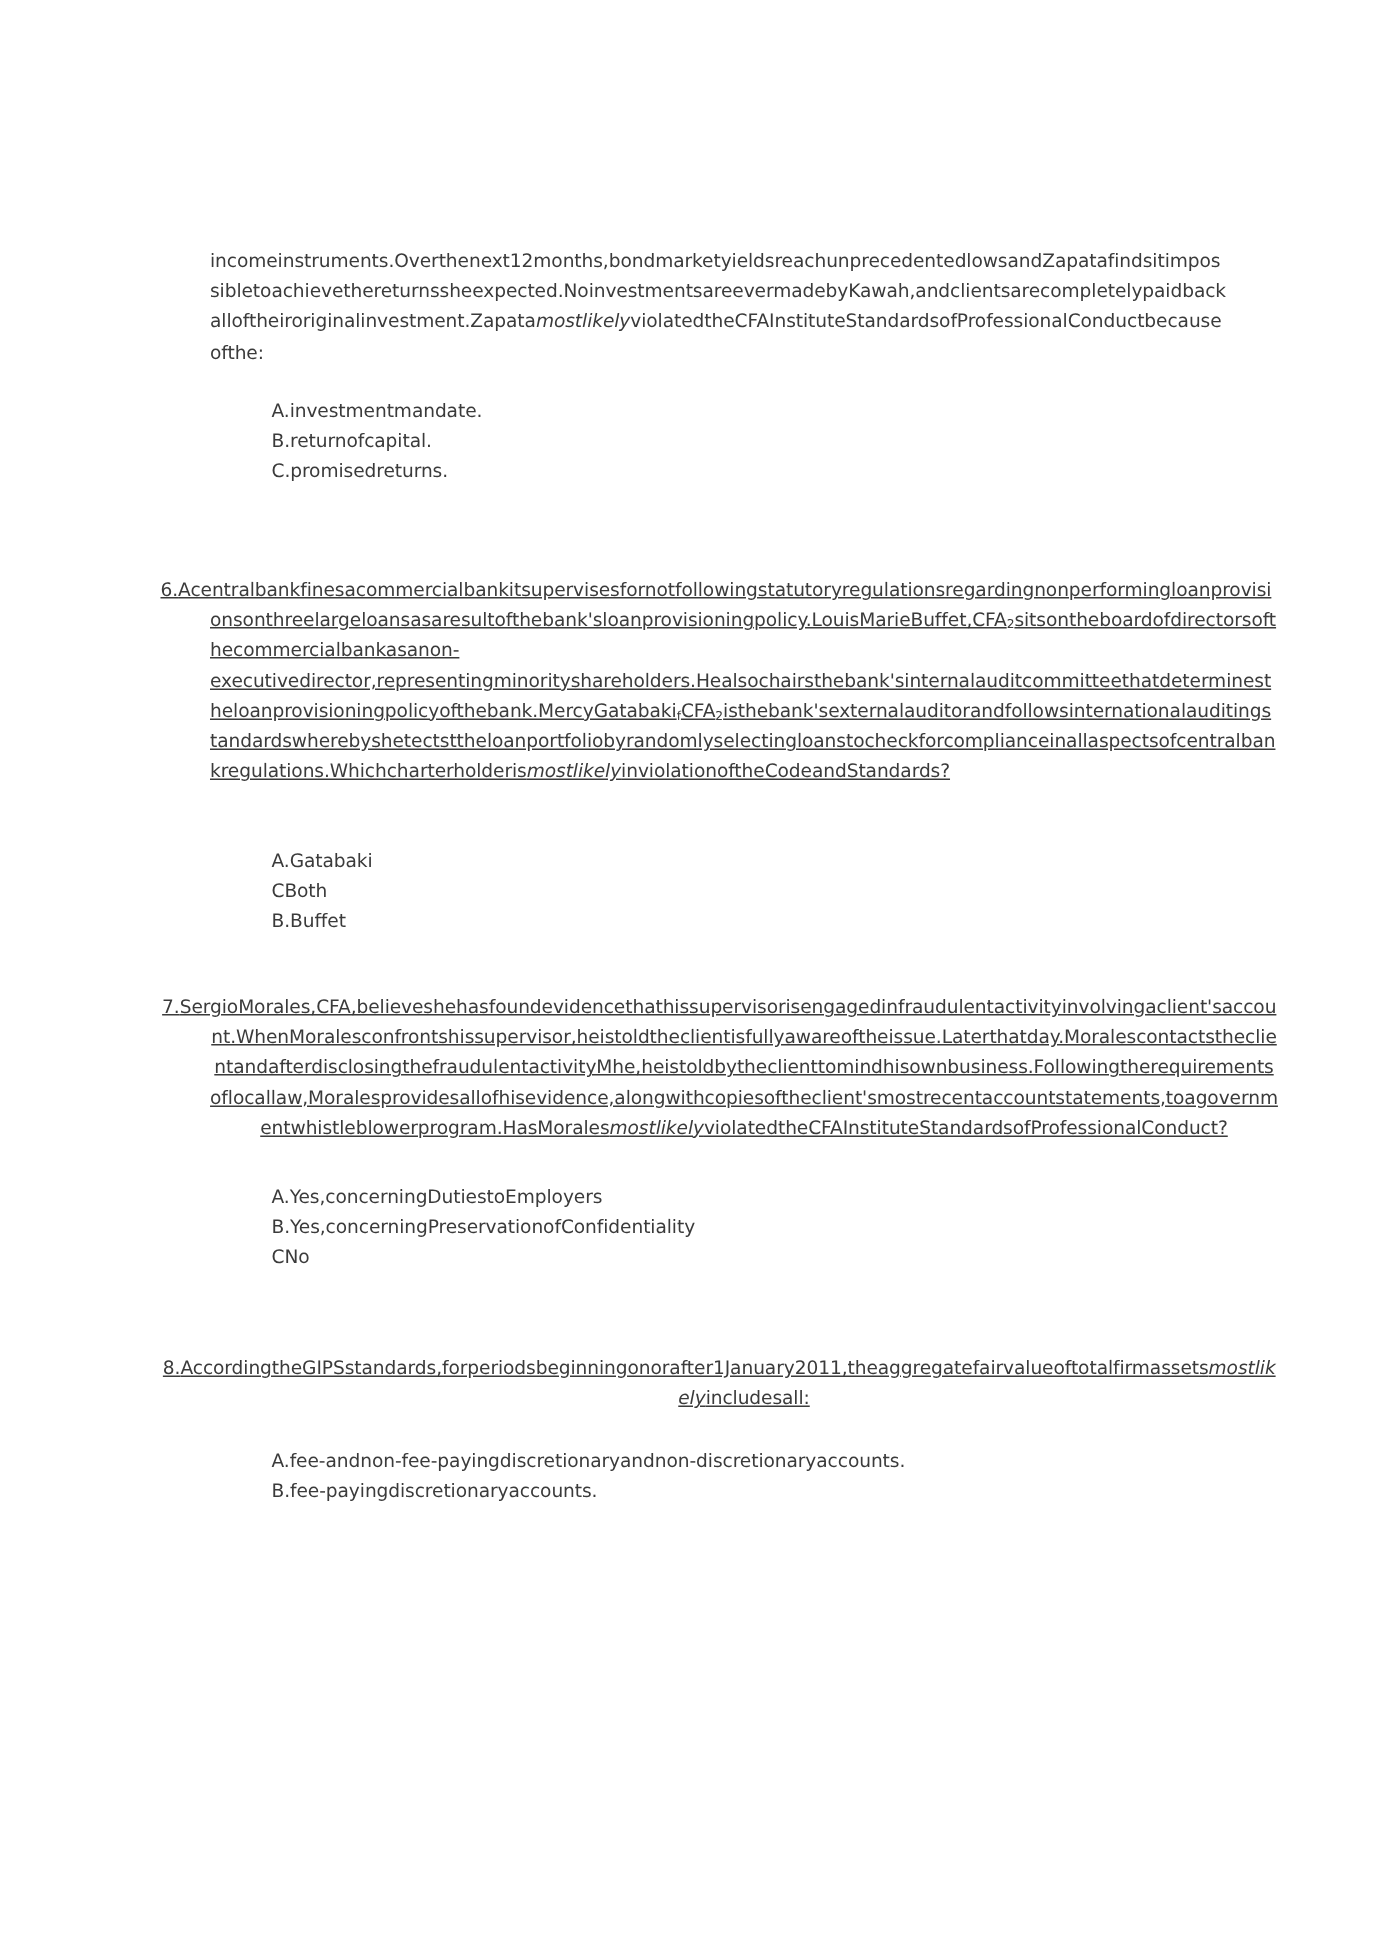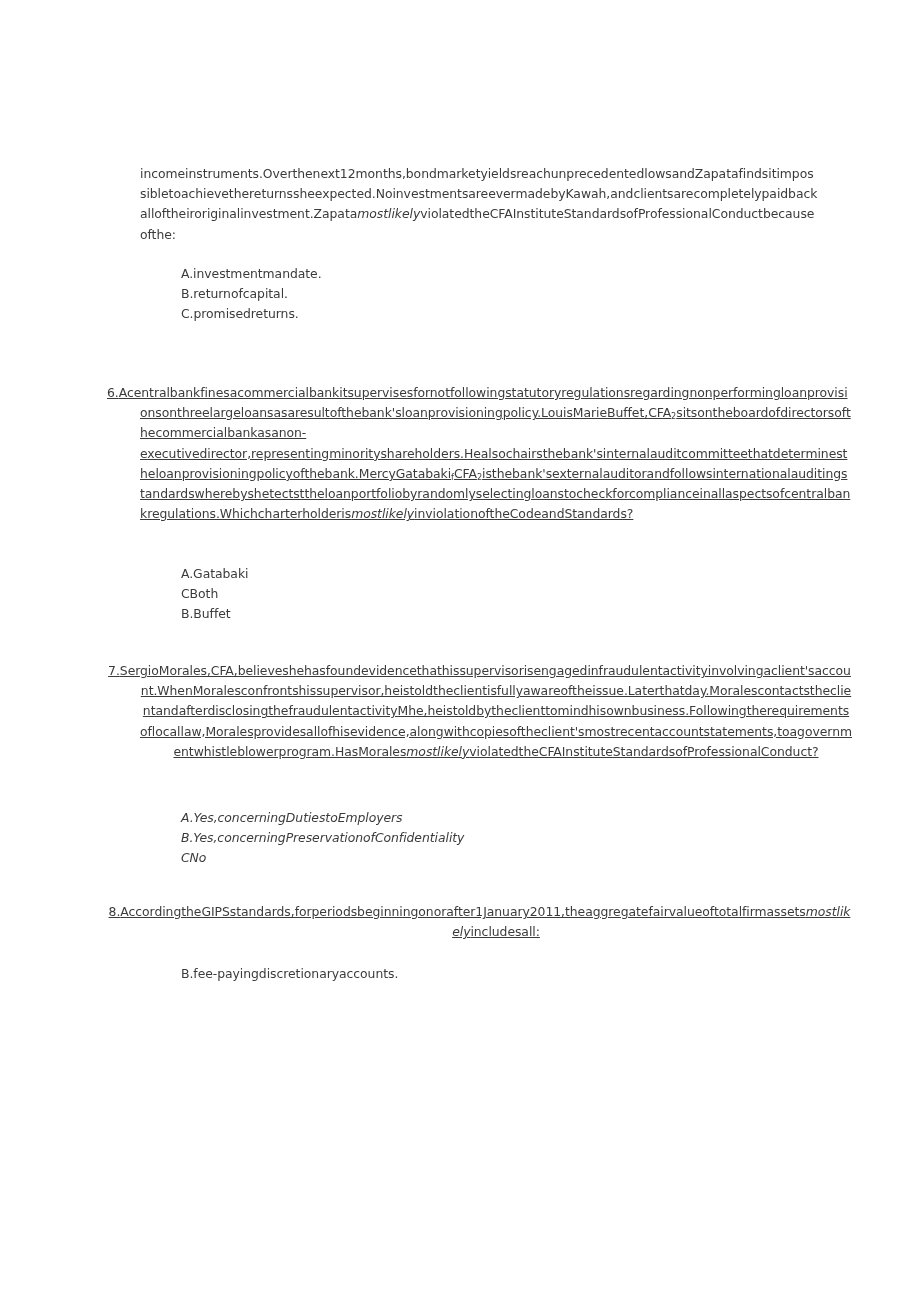--- a/index.html
+++ b/index.html
@@ -99,27 +99,28 @@
   <div class="block answers" style="top:564px;">
     <span class="opt">A.Gatabaki</span>
     <span class="opt">CBoth</span>
     <span class="opt">B.Buffet</span>
   </div>
 
   <div class="block question" style="top:661px;text-align:center;">
     <span class="qnum">7.</span><span>SergioMorales,CFA,believeshehasfoundevidencethathissupervisorisengagedinfraudulentactivityinvolvingaclient'saccount.WhenMoralesconfrontshissupervisor,heistoldtheclientisfullyawareoftheissue.Laterthatday.MoralescontactstheclientandafterdisclosingthefraudulentactivityMhe,heistoldbytheclienttomindhisownbusiness.Followingtherequirementsoflocallaw,Moralesprovidesallofhisevidence,alongwithcopiesoftheclient'smostrecentaccountstatements,toagovernmentwhistleblowerprogram.HasMorales</span><i>mostlikely</i><span>violatedtheCFAInstituteStandardsofProfessionalConduct?</span>
   </div>
 
-  <div class="block answers" style="top:808px;font-style:italic;">
+  <div class="block answers" style="top:788px;">
     <span class="opt">A.Yes,concerningDutiestoEmployers</span>
     <span class="opt">B.Yes,concerningPreservationofConfidentiality</span>
     <span class="opt">CNo</span>
   </div>
 
   <div class="block question" style="top:902px;text-align:center;">
     <span class="qnum">8.</span><span>AccordingtheGIPSstandards,forperiodsbeginningonorafter1January2011,theaggregatefairvalueoftotalfirmassets</span><i>mostlikely</i><span>includesall:</span>
   </div>
 
   <div class="block answers" style="top:964px;">
+    <span class="opt">A.fee-andnon-fee-payingdiscretionaryandnon-discretionaryaccounts.</span>
     <span class="opt">B.fee-payingdiscretionaryaccounts.</span>
   </div>
 
 </div>
 
 </body></html>

